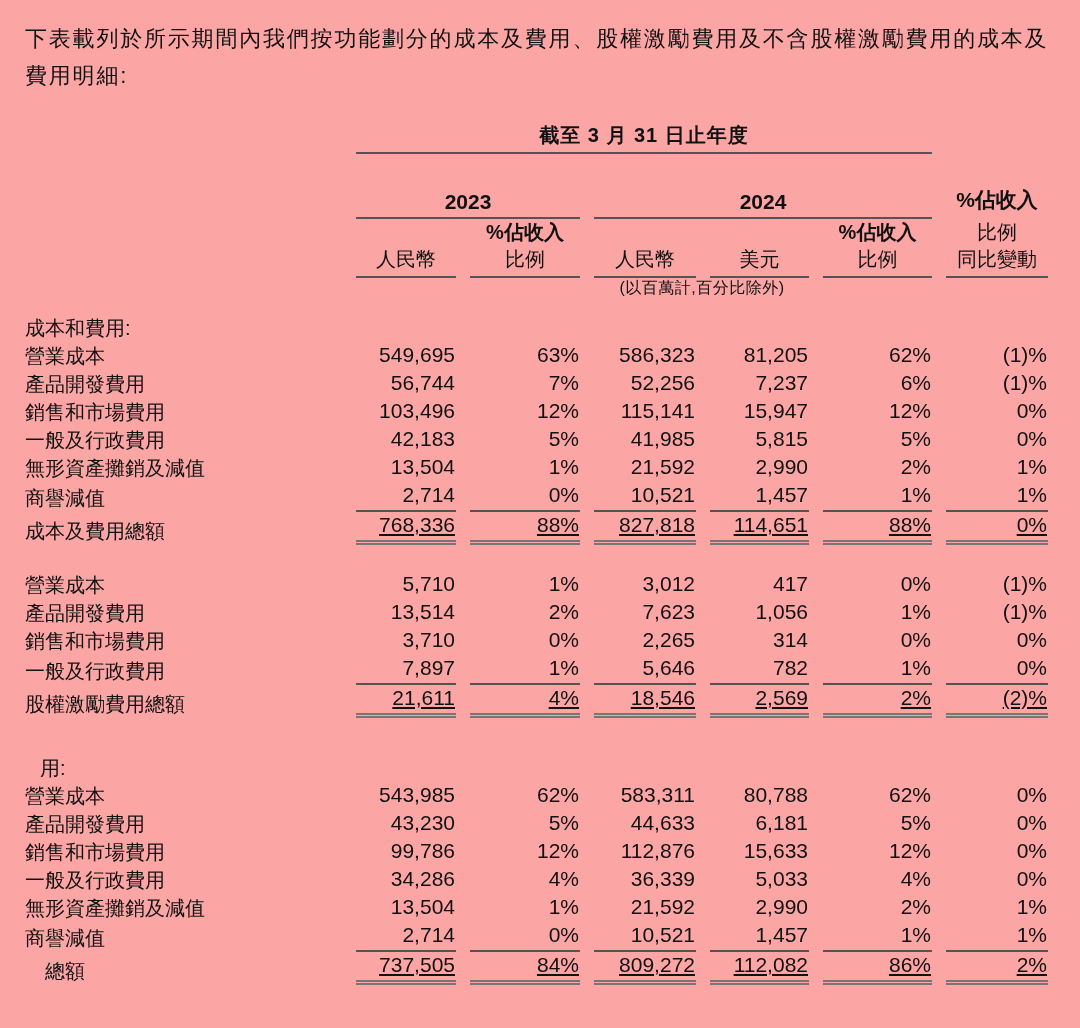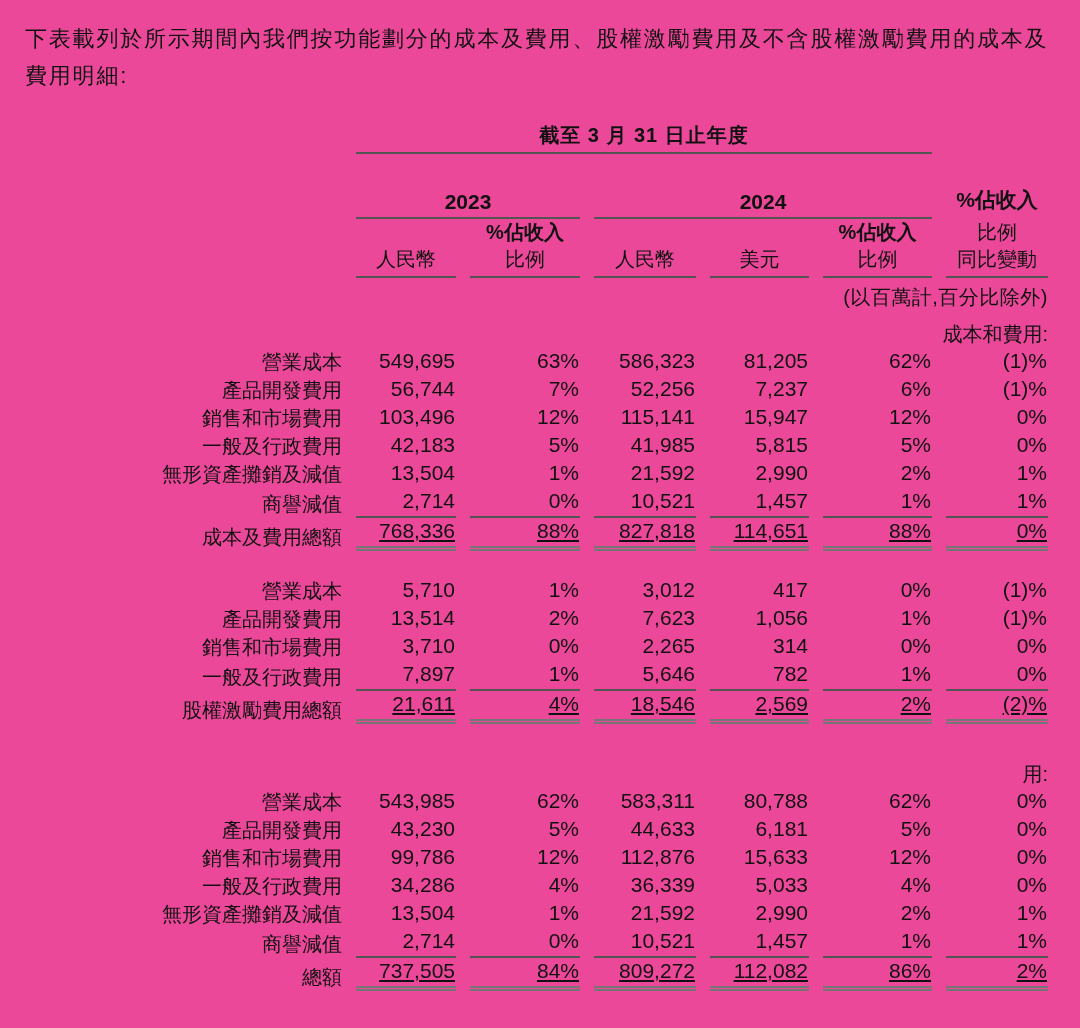--- a/index.html
+++ b/index.html
@@ -7,39 +7,39 @@
     font-family: "Liberation Sans", "Liberation Serif", serif;
     color:#111111;
     -webkit-font-smoothing: antialiased;
   }
   .page {
     position:relative;
     width:1080px; height:1028px;
     box-sizing:border-box;
     padding:20px 25px 0 25px;
     overflow:hidden;
-    background:#ec4899;
+    background:#fca5a5;
   }
   .intro {
     margin:0 0 24px 0;
     font-size:22px;
     line-height:37px;
     letter-spacing:1.8px;
     white-space:nowrap;
   }
   table.fin {
     border-collapse:collapse;
     table-layout:fixed;
     width:1023px;
   }
   td { padding:0; vertical-align:bottom; }
   .lab {
     font-size:20px;
     line-height:27px;
-    text-align:right;
+    text-align:left;
     white-space:nowrap;
   }
   .num { padding-left:14px; }
   .cv {
     display:block;
     text-align:right;
     font-size:21px;
     line-height:24px;
     padding:1px 1px 3px 0;
   }
@@ -57,24 +57,23 @@
   .hl { display:block; padding-bottom:3px; }
   .rule-under { border-bottom:2px solid #545454; }
   .center { text-align:center; }
   .bold { font-weight:700; }
   .h1 .hl { font-size:20px; letter-spacing:1px; }
   .h2 .hl { font-size:21px; font-family:"Liberation Sans",sans-serif;margin-top:32px; }
   .h2 .top-right { padding-bottom:5px; }
   .h3 .hl { font-size:20px; line-height:27px; }
   .note-cell {
     vertical-align:top;
-    padding-top:6px;
     height:36px;
-    text-align:right;
-    font-size:20px;
+    text-align:center;
+    font-size:16px;
     letter-spacing:0.5px;
   }
 </style>
 </head>
 <body>
 
 <div class="page">
 
   <p class="intro"><span>下表載列於所示期間內我們按功能劃分的成本及費用、股權激勵費用及不含股權激勵費用的成本及</span><br><span>費用明細:</span></p>
 

